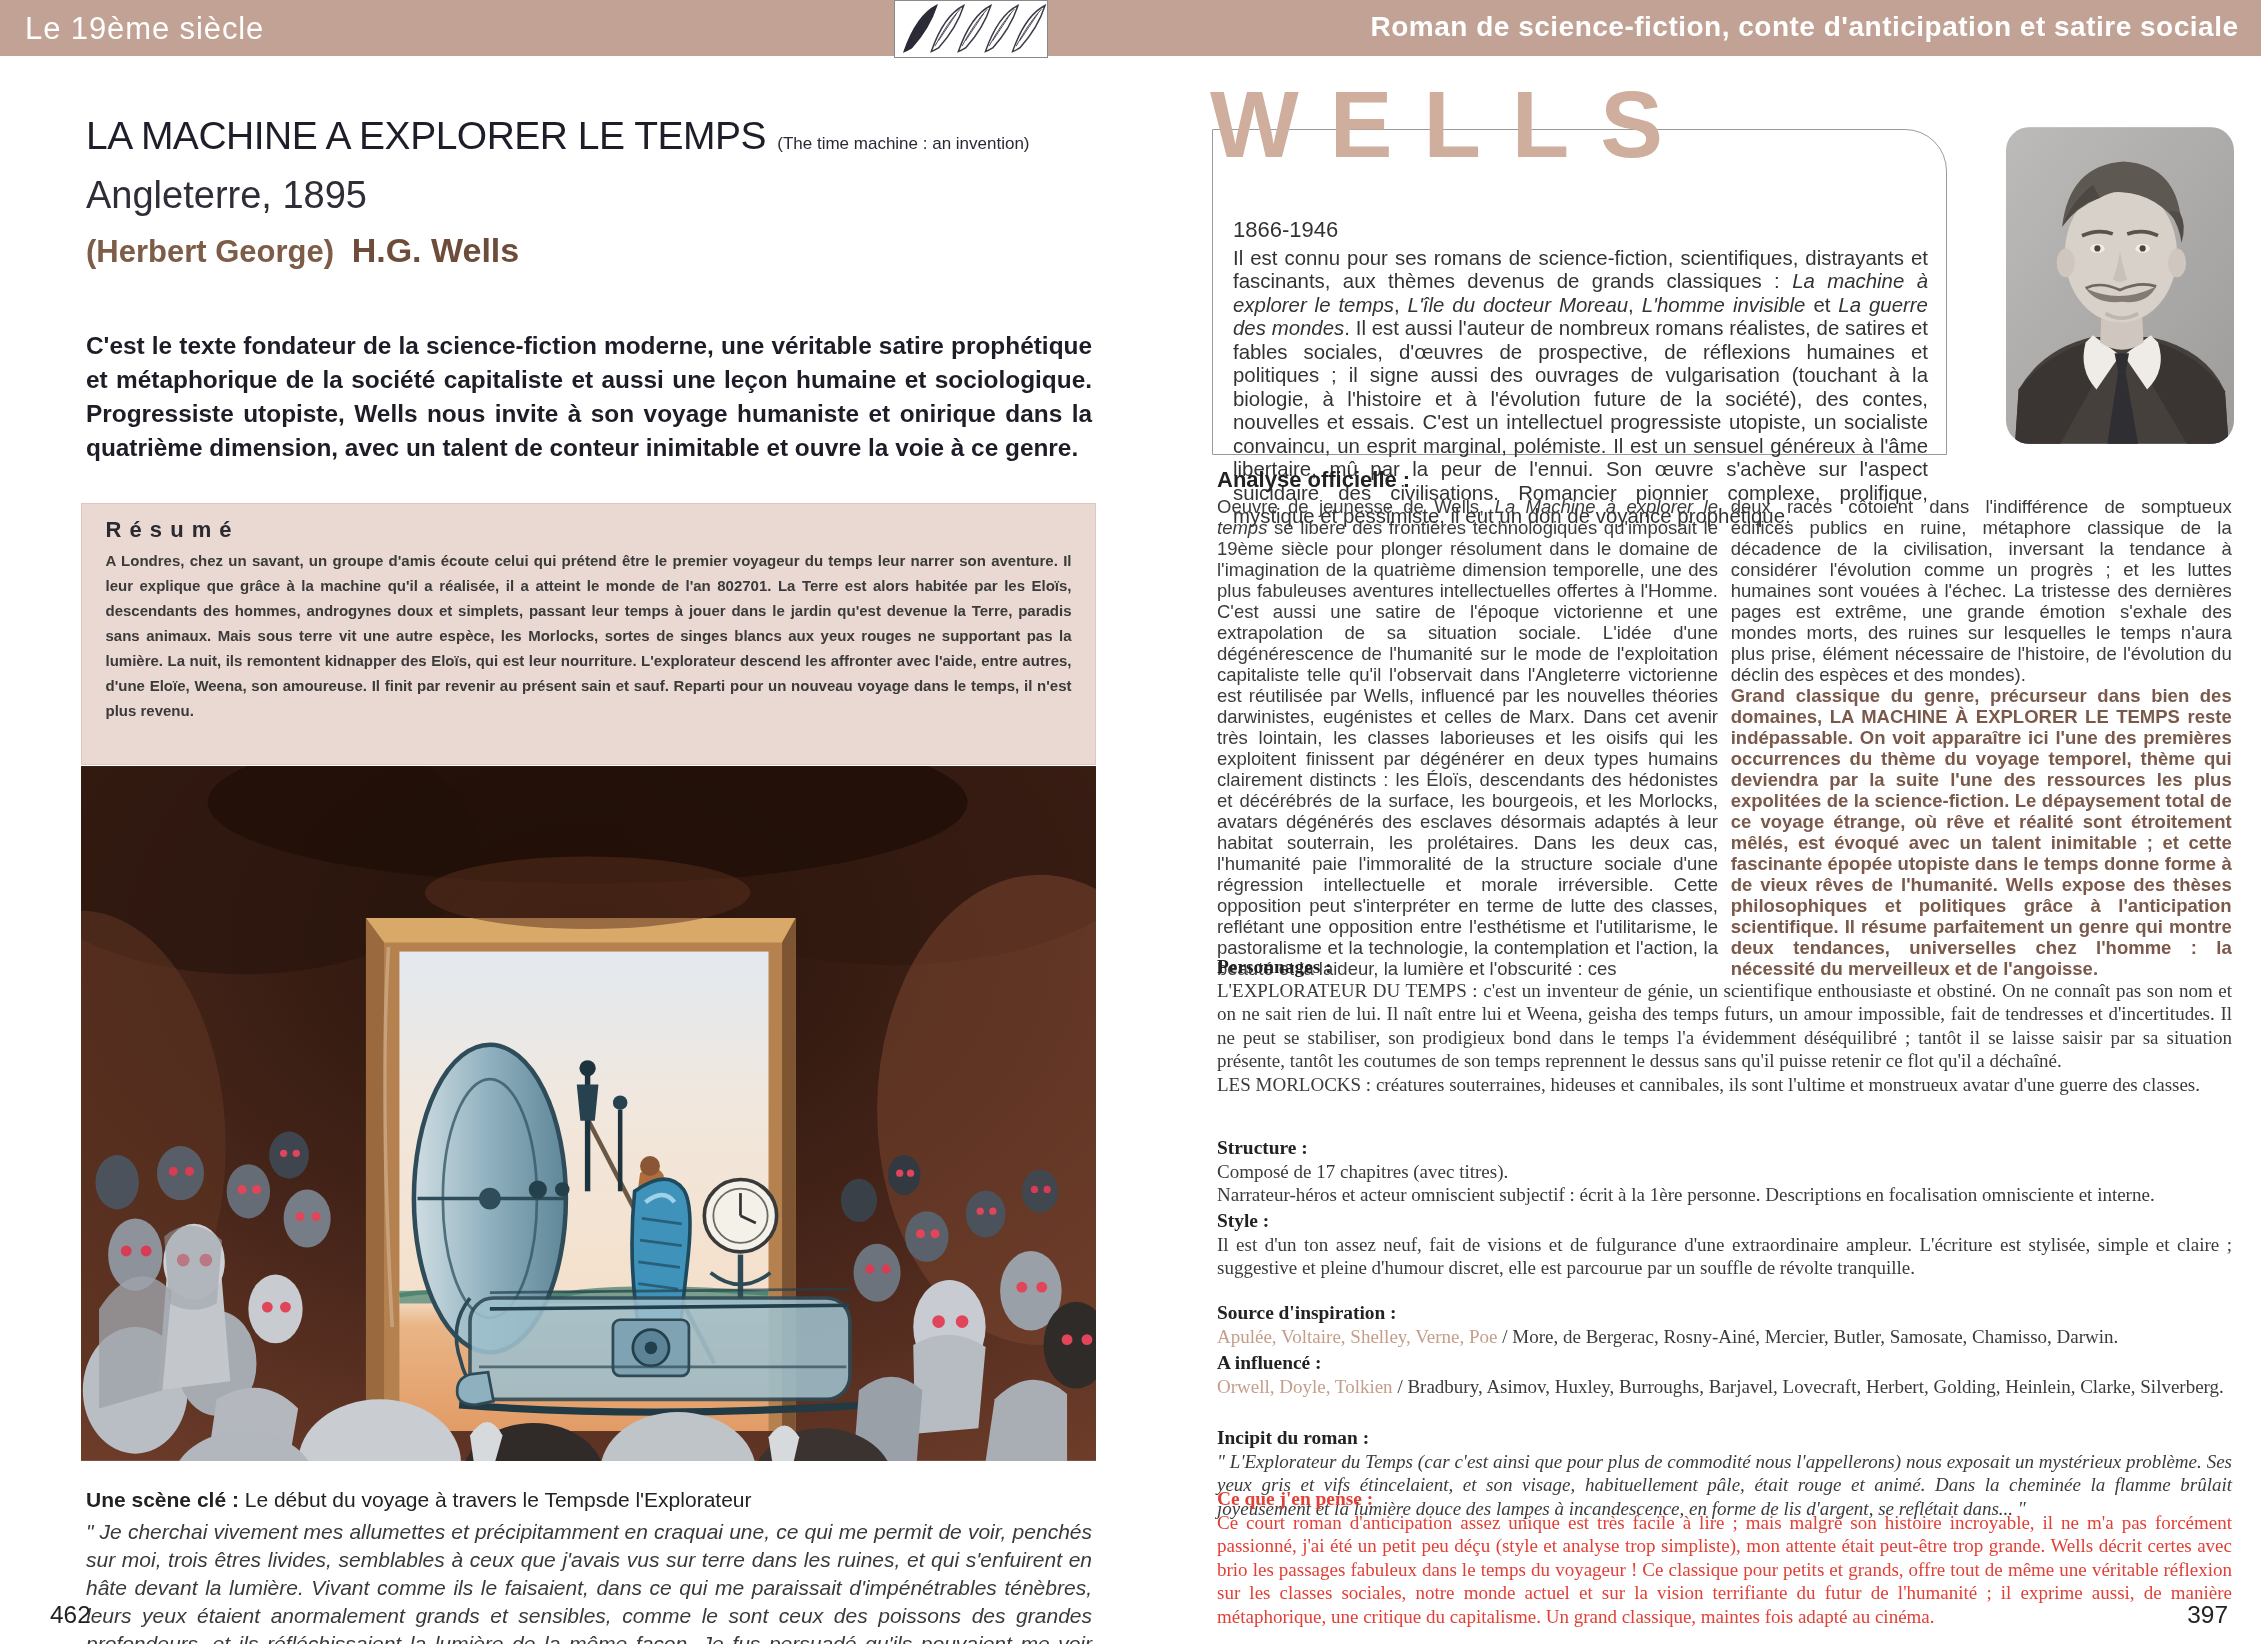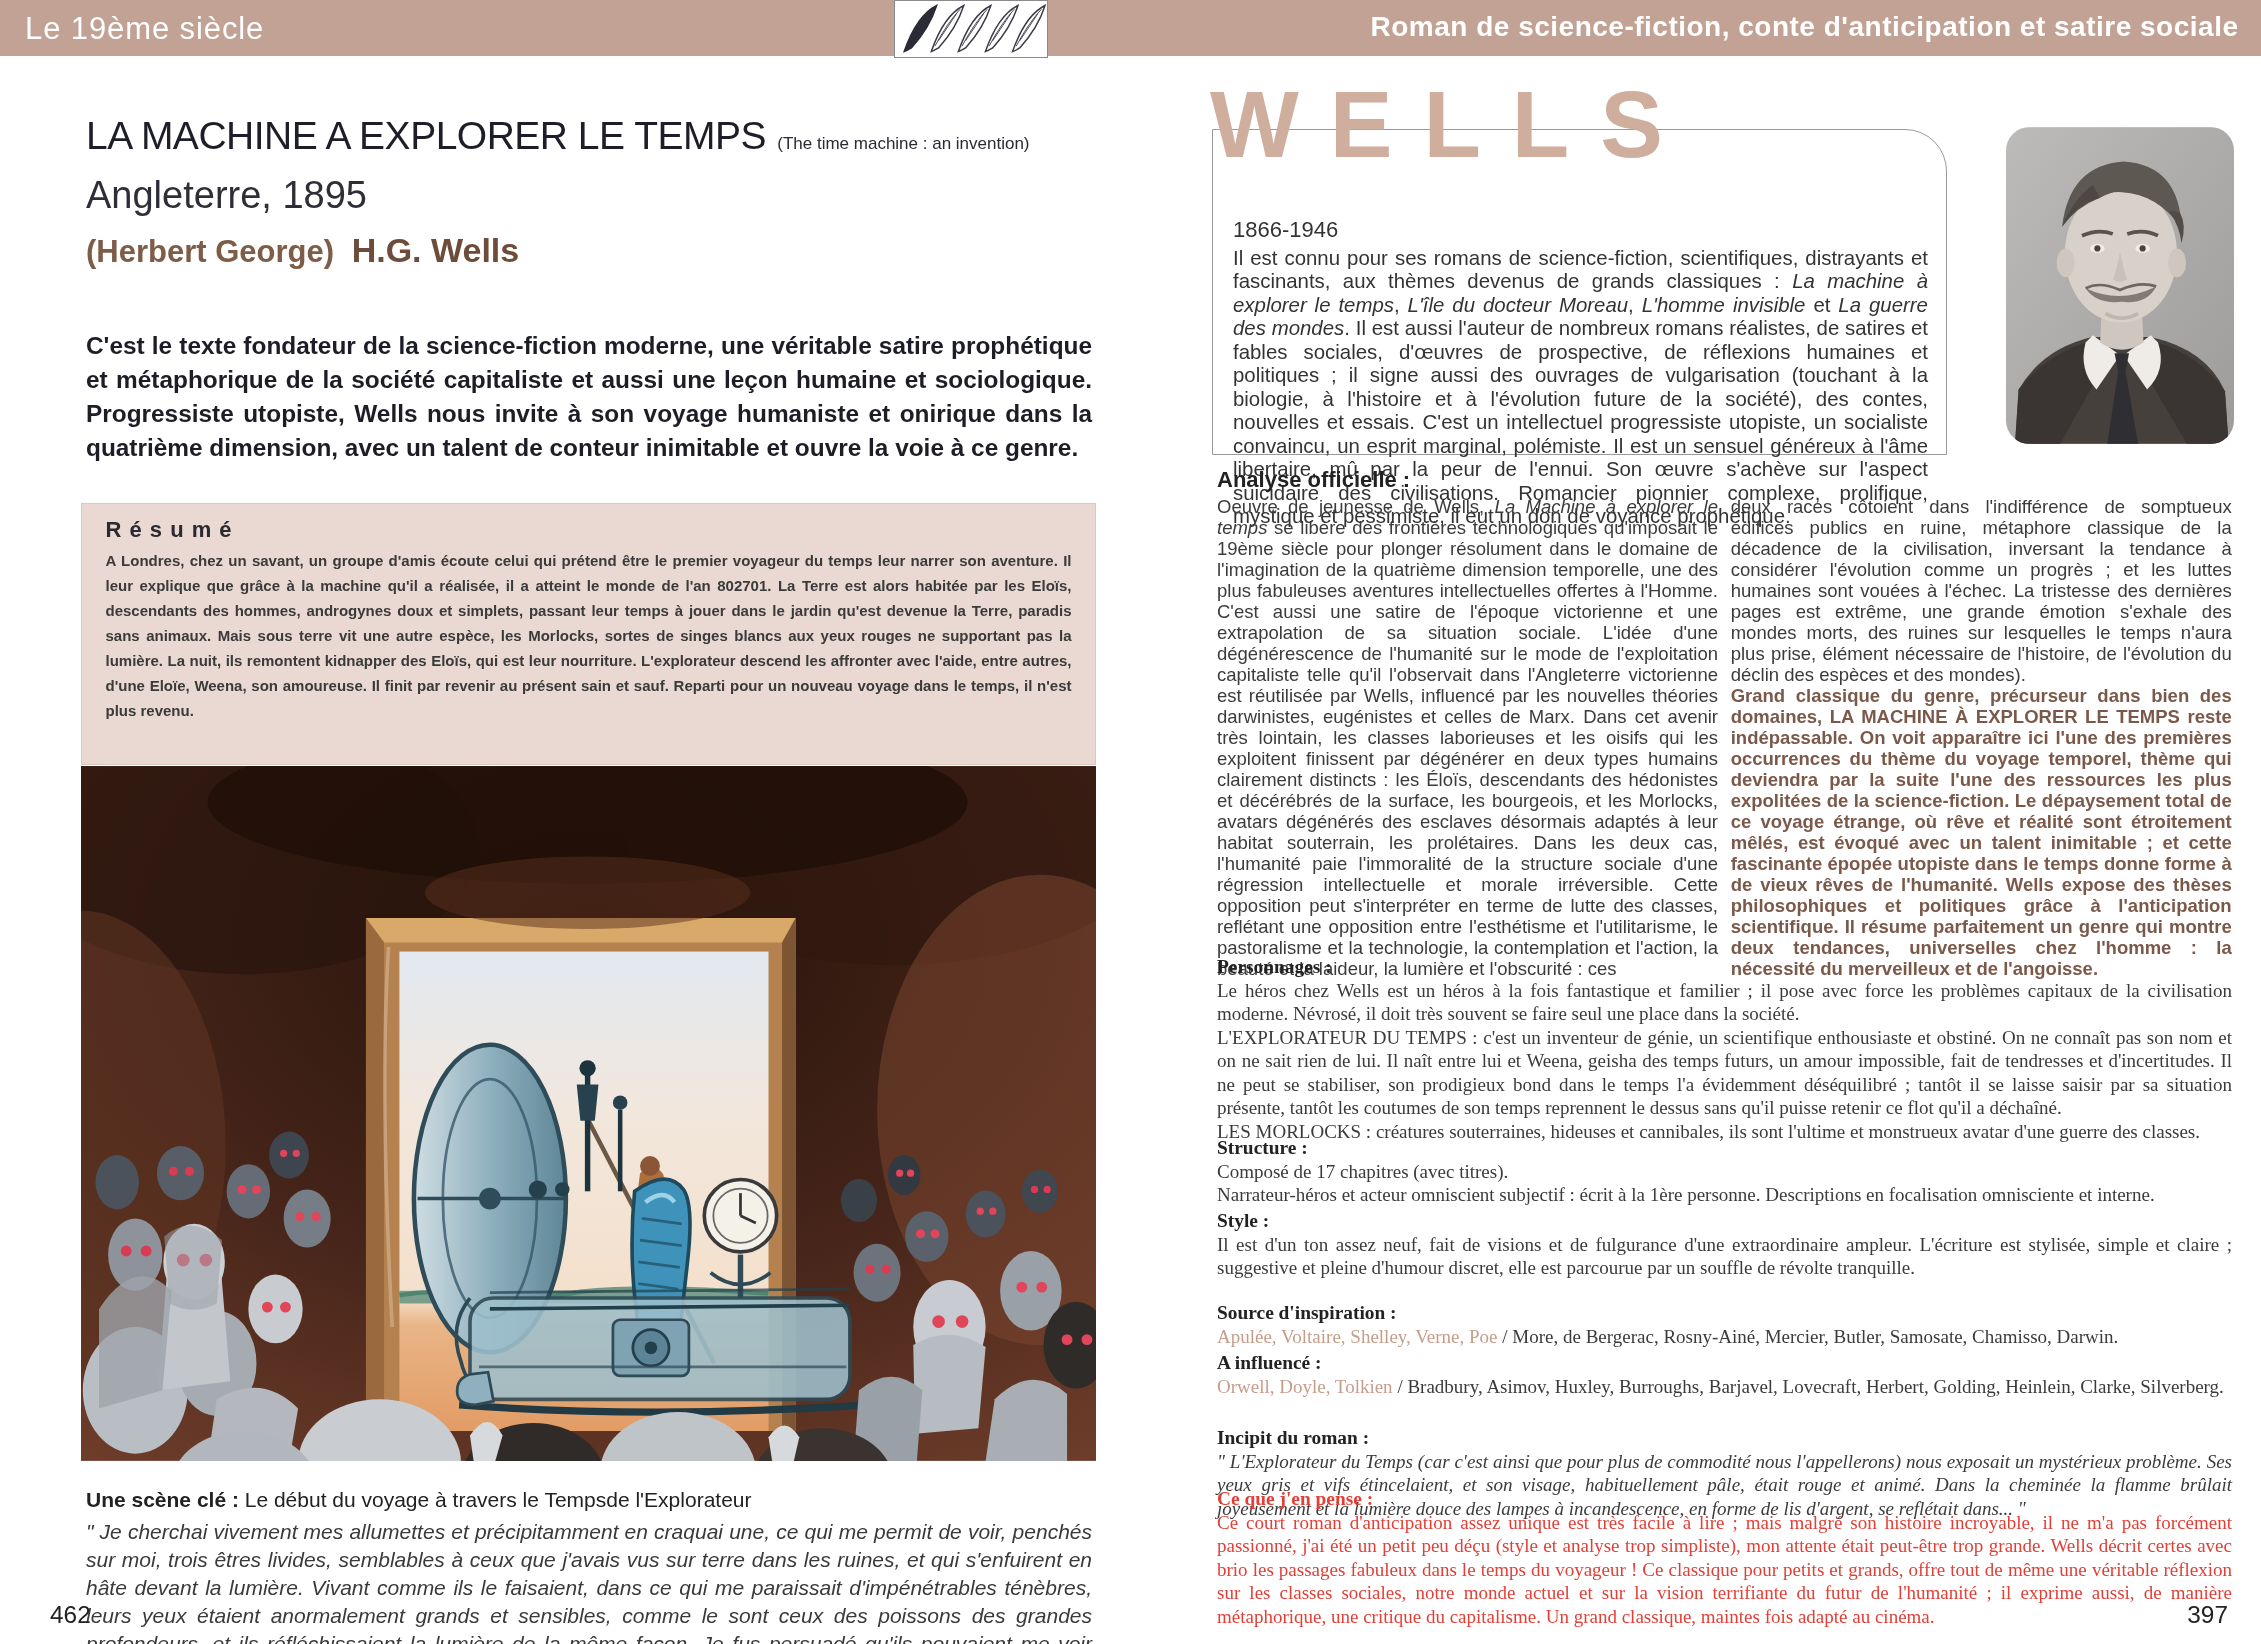--- a/index.html
+++ b/index.html
@@ -343,21 +343,20 @@
         <p><span>Oeuvre de jeunesse de Wells, </span><span class="it">La Machine à explorer le temps</span><span> se libère des frontières technologiques qu'imposait le 19ème siècle pour plonger résolument dans le domaine de l'imagination de la quatrième dimension temporelle, une des plus fabuleuses aventures intellectuelles offertes à l'Homme. C'est aussi une satire de l'époque victorienne et une extrapolation de sa situation sociale. L'idée d'une dégénérescence de l'humanité sur le mode de l'exploitation capitaliste telle qu'il l'observait dans l'Angleterre victorienne est réutilisée par Wells, influencé par les nouvelles théories darwinistes, eugénistes et celles de Marx. Dans cet avenir très lointain, les classes laborieuses et les oisifs qui les exploitent finissent par dégénérer en deux types humains clairement distincts : les Éloïs, descendants des hédonistes et décérébrés de la surface, les bourgeois, et les Morlocks, avatars dégénérés des esclaves désormais adaptés à leur habitat souterrain, les prolétaires. Dans les deux cas, l'humanité paie l'immoralité de la structure sociale d'une régression intellectuelle et morale irréversible. Cette opposition peut s'interpréter en terme de lutte des classes, reflétant une opposition entre l'esthétisme et l'utilitarisme, le pastoralisme et la technologie, la contemplation et l'action, la beauté et la laideur, la lumière et l'obscurité : ces</span></p>
       </div>
       <div class="analysis-col">
         <p>deux races côtoient dans l'indifférence de somptueux édifices publics en ruine, métaphore classique de la décadence de la civilisation, inversant la tendance à considérer l'évolution comme un progrès ; et les luttes humaines sont vouées à l'échec. La tristesse des dernières pages est extrême, une grande émotion s'exhale des mondes morts, des ruines sur lesquelles le temps n'aura plus prise, élément nécessaire de l'histoire, de l'évolution du déclin des espèces et des mondes).</p>
         <p class="brown-bold">Grand classique du genre, précurseur dans bien des domaines, LA MACHINE À EXPLORER LE TEMPS reste indépassable. On voit apparaître ici l'une des premières occurrences du thème du voyage temporel, thème qui deviendra par la suite l'une des ressources les plus expolitées de la science-fiction. Le dépaysement total de ce voyage  étrange, où rêve et réalité sont étroitement mêlés, est évoqué avec un talent inimitable ; et cette fascinante épopée utopiste dans le temps donne forme à de vieux rêves de l'humanité. Wells expose des thèses philosophiques et politiques grâce à l'anticipation scientifique. Il résume parfaitement un genre qui montre deux tendances, universelles chez l'homme : la nécessité du merveilleux et de l'angoisse.</p>
       </div>
     </div>
 
     <div class="rp-section" style="top:955px;">
       <div class="sec-head">Personnages :</div>
-      <p>Le héros chez Wells est un héros à la fois fantastique et familier ; il pose avec force les problèmes capitaux de la civilisation moderne. Névrosé, il doit très souvent se faire seul une place dans la société.</p>
       <p>L'EXPLORATEUR DU TEMPS : c'est un inventeur de génie, un scientifique enthousiaste et obstiné. On ne connaît pas son nom et on ne sait rien de lui.  Il naît entre lui et Weena, geisha des temps futurs, un amour impossible, fait de tendresses et d'incertitudes. Il ne peut se stabiliser, son prodigieux bond dans le temps l'a évidemment déséquilibré ; tantôt il se laisse saisir par sa situation présente, tantôt les coutumes de son temps reprennent le dessus sans qu'il puisse retenir ce flot qu'il a déchaîné.</p>
       <p>LES MORLOCKS :  créatures souterraines, hideuses et cannibales, ils sont l'ultime et monstrueux avatar d'une guerre des classes.</p>
     </div>
 
     <div class="rp-section" style="top:1136px;">
       <div class="sec-head">Structure :</div>
       <p>Composé de 17 chapitres (avec titres).</p>
       <p>Narrateur-héros et acteur omniscient subjectif : écrit à la 1ère personne. Descriptions en focalisation omnisciente et interne.</p>
     </div>
 

